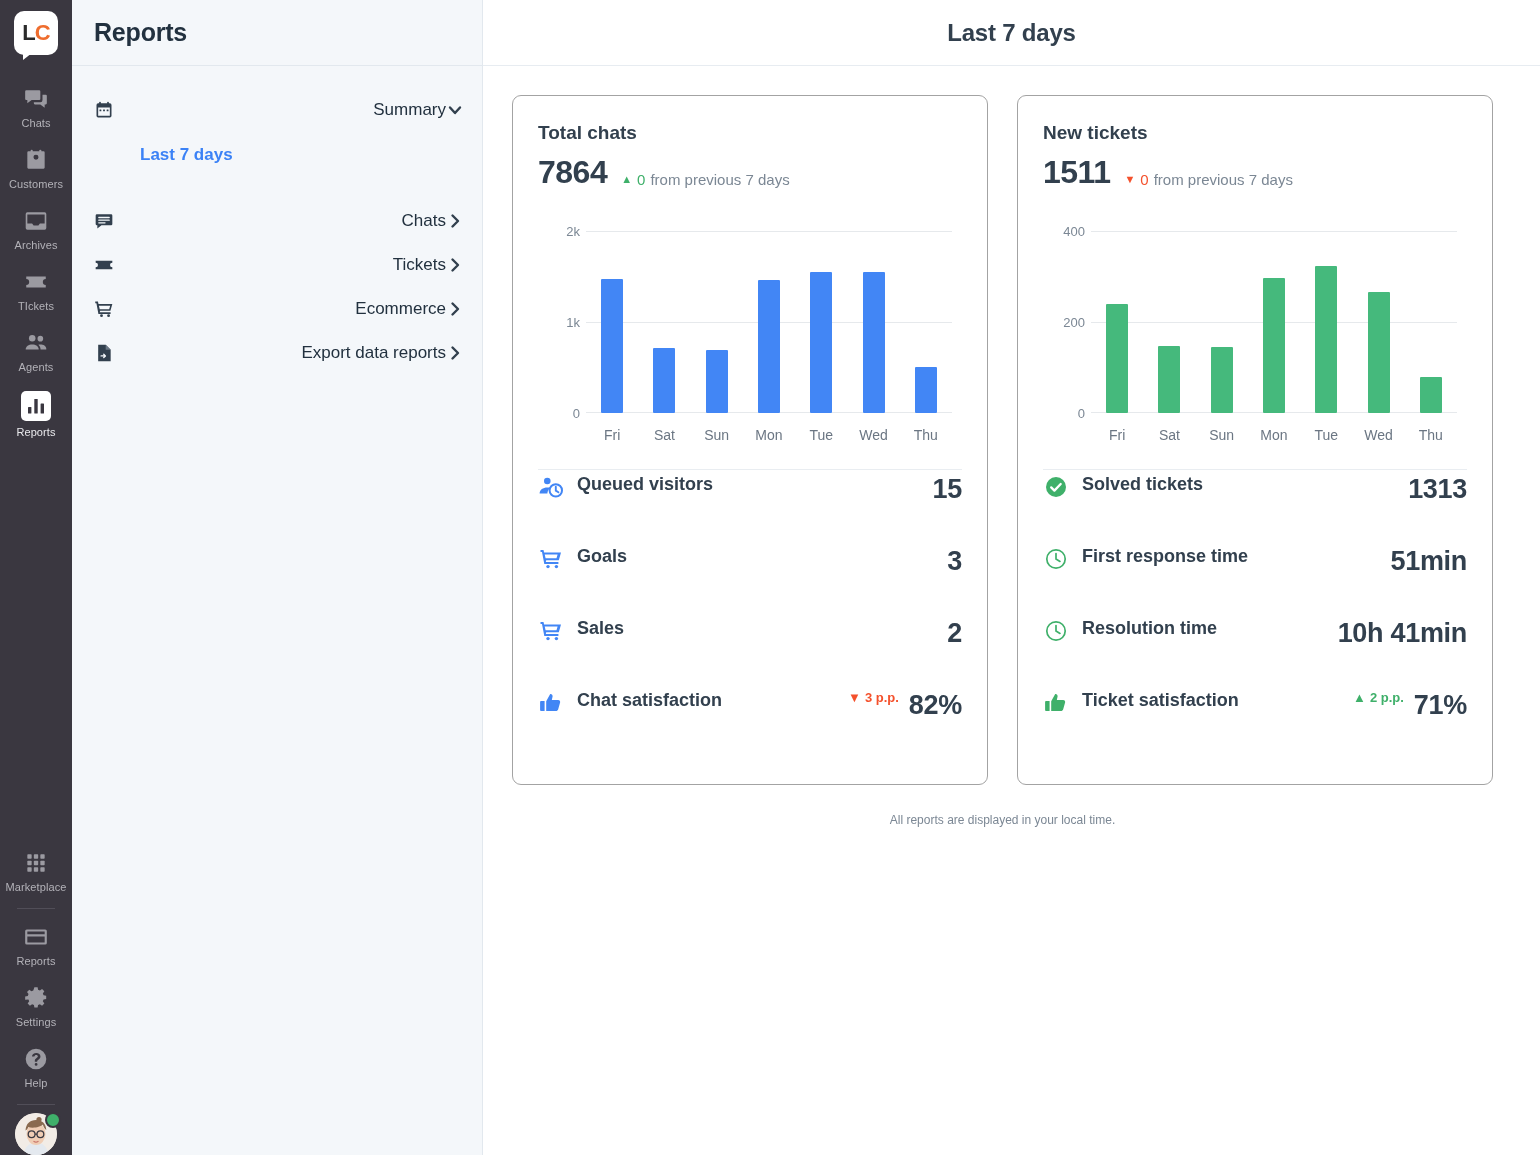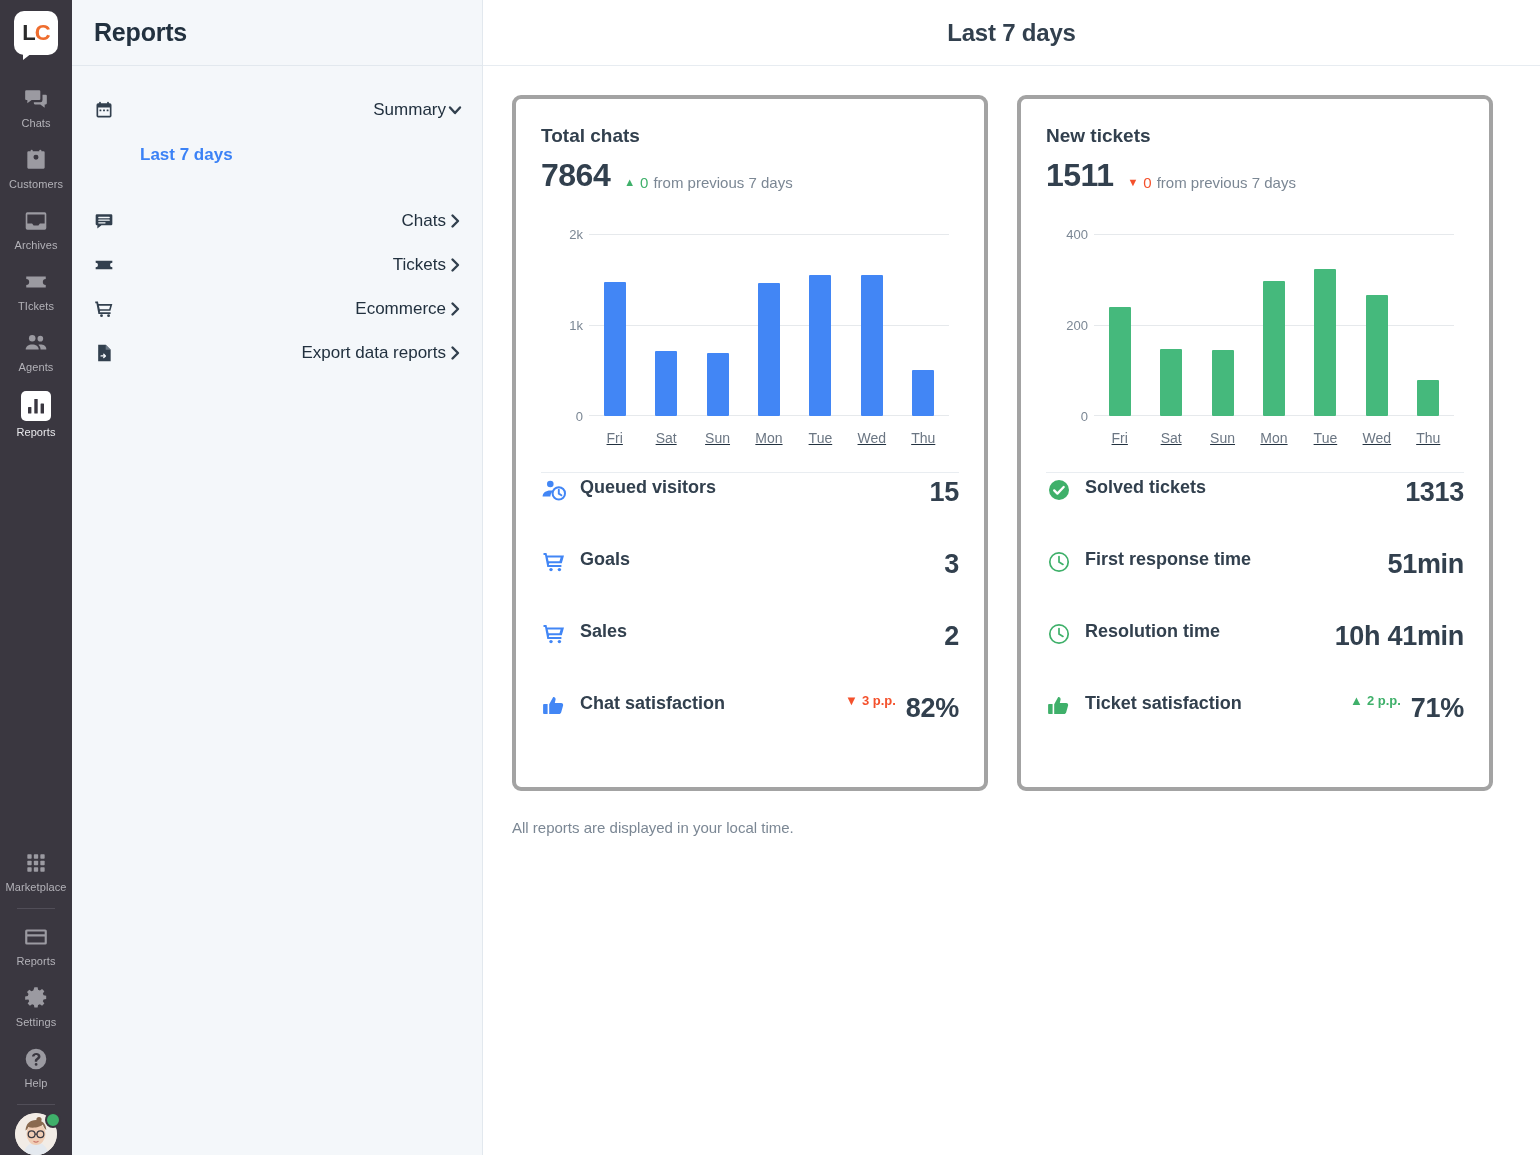--- a/index.html
+++ b/index.html
@@ -109,21 +109,21 @@
     border-bottom: 1px solid #e7ecf1;
     display: flex; align-items: center; justify-content: center;
   }
   .main-head h2 { font-size: 24px; font-weight: bold; color: #32404e; letter-spacing: -.2px; }
 
   .main-body { padding: 29px 47px 0 29px; }
   .cards { display: flex; gap: 29px; }
   .card {
     flex: 1; min-width: 0;
     background: #ffffff;
-    border: 4px solid #a3a3a3;
+    border: 1px solid #a3a3a3;
     border-radius: 9px;
     padding: 26px 25px 22px 25px;
   }
   .card-title { font-size: 19px; font-weight: bold; color: #32404e; margin-bottom: 10px; }
   .card-kpi { display: flex; align-items: baseline; gap: 14px; }
   .kpi-num { font-size: 32px; font-weight: bold; color: #32404e; letter-spacing: -.5px; }
   .kpi-delta { font-size: 15px; color: #7b8794; display: flex; align-items: center; gap: 5px; }
   .tri { font-size: 11px; line-height: 1; }
   .tri.up { color: #3fb06a; }
   .tri.down { color: #f4512c; }
@@ -134,36 +134,36 @@
   .chart { margin-top: 22px; height: 240px; position: relative; }
   .plot { position: absolute; left: 48px; right: 10px; top: 18px; bottom: 40px; }
   .gridline { position: absolute; left: 0; right: 0; height: 1px; background: #e6e9ec; }
   .ytick {
     position: absolute; left: 0; width: 42px; text-align: right;
     font-size: 13px; color: #7b8794; transform: translateY(-50%);
   }
   .bars { position: absolute; left: 0; right: 0; bottom: 0; top: 0; display: flex; align-items: flex-end; }
   .bar-slot { flex: 1; display: flex; flex-direction: column; align-items: center; justify-content: flex-end; height: 100%; }
   .bar { width: 22px; border-radius: 1px; }
-  .xlabels { position: absolute; left: 48px; right: 10px; bottom: 10px; display: flex; text-decoration: underline; }
+  .xlabels { position: absolute; left: 48px; right: 10px; bottom: 10px; display: flex; }
   .xlab { flex: 1; text-align: center; font-size: 14px; color: #6b7683; }
   .axis-base { position: absolute; left: 0; right: 0; bottom: 0; height: 1px; background: #e6e9ec; }
 
   
   .divider { height: 1px; background: #e9edf1; margin: 16px 0 4px 0; }
   .mrow { display: flex; align-items: flex-start; height: 72px; }
   .mico { width: 26px; height: 26px; margin-right: 13px; flex: none; display: flex; align-items: center; justify-content: center; }
   .mico svg { display: block; }
   .mlabel { font-size: 18px; font-weight: bold; color: #32404e; flex: 1; white-space: nowrap; }
   .mtrend { font-size: 13px; font-weight: bold; display: flex; align-items: center; gap: 4px; margin-right: 10px; }
   .mtrend.dn { color: #f4512c; }
   .mtrend.upp { color: #3fb06a; }
   .mval { font-size: 27px; font-weight: bold; color: #32404e; white-space: nowrap; letter-spacing: -.3px; }
 
-  .footnote { font-size: 15px; color: #7b8794; margin-top: 28px; }
+  .footnote { text-align: center; font-size: 12px; color: #7b8794; margin-top: 28px; }
 </style>
 </head>
 <body>
 
 <div class="app">
 
   <nav class="rail">
     <div class="logo">
       <span class="l">L</span>
         <span class="c">C</span>

